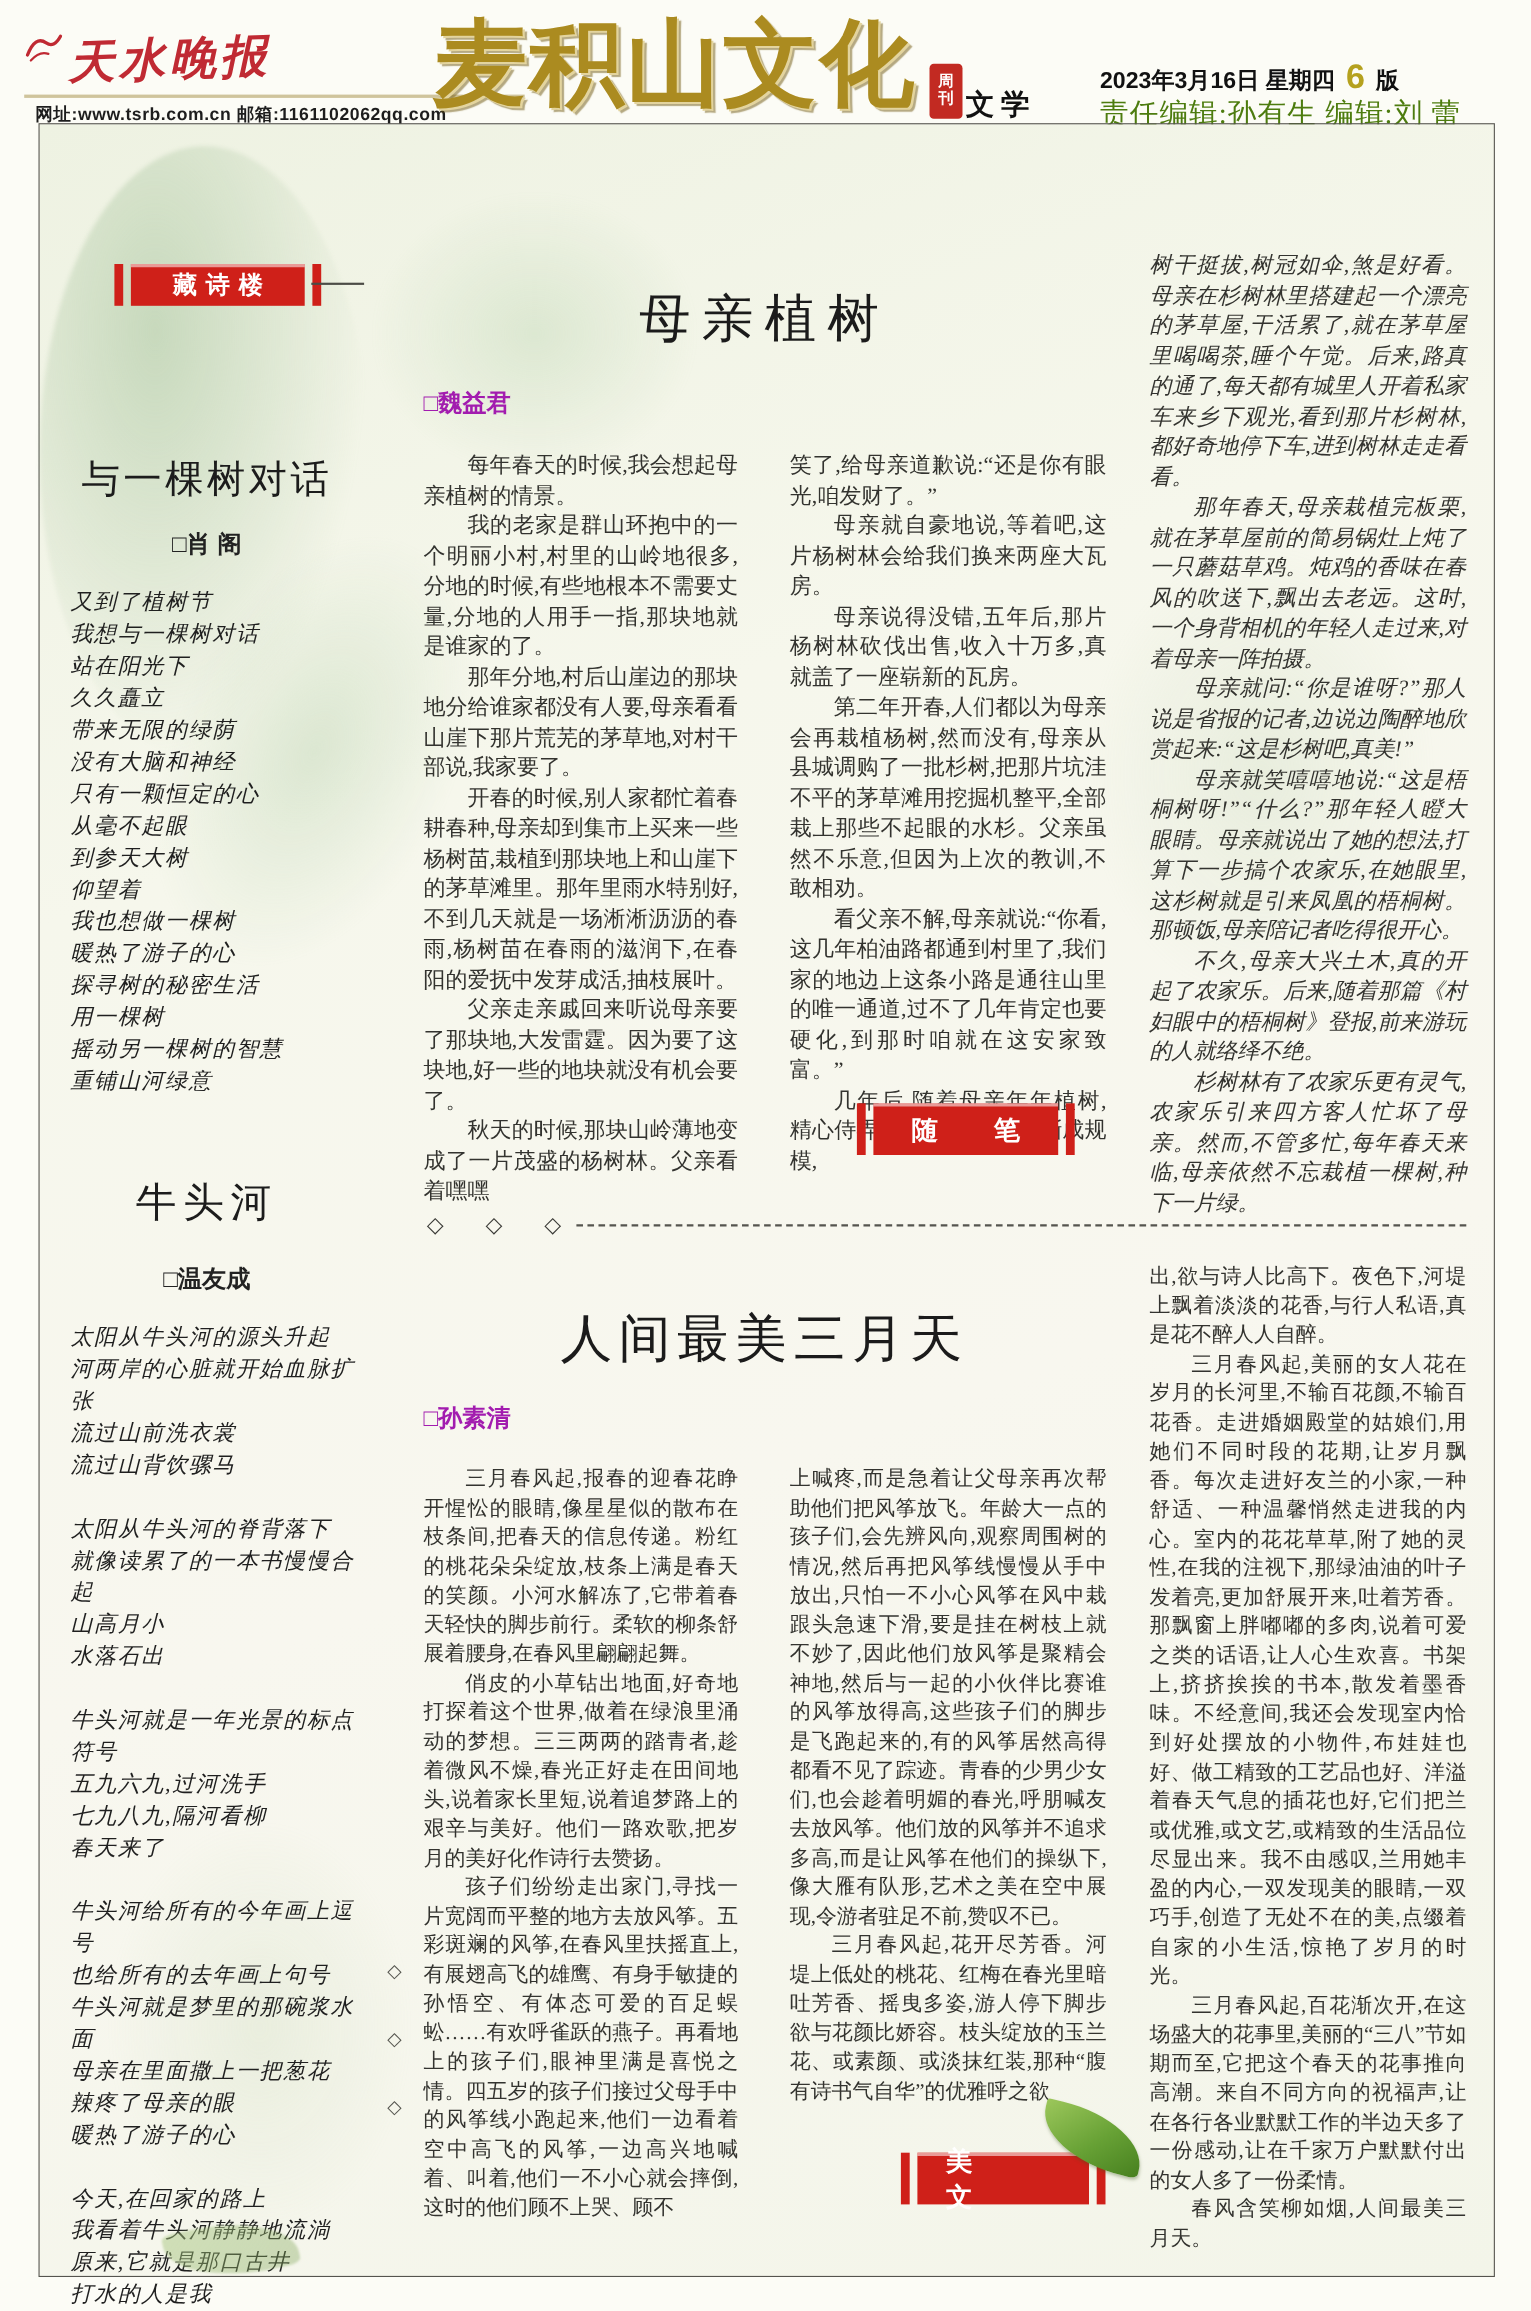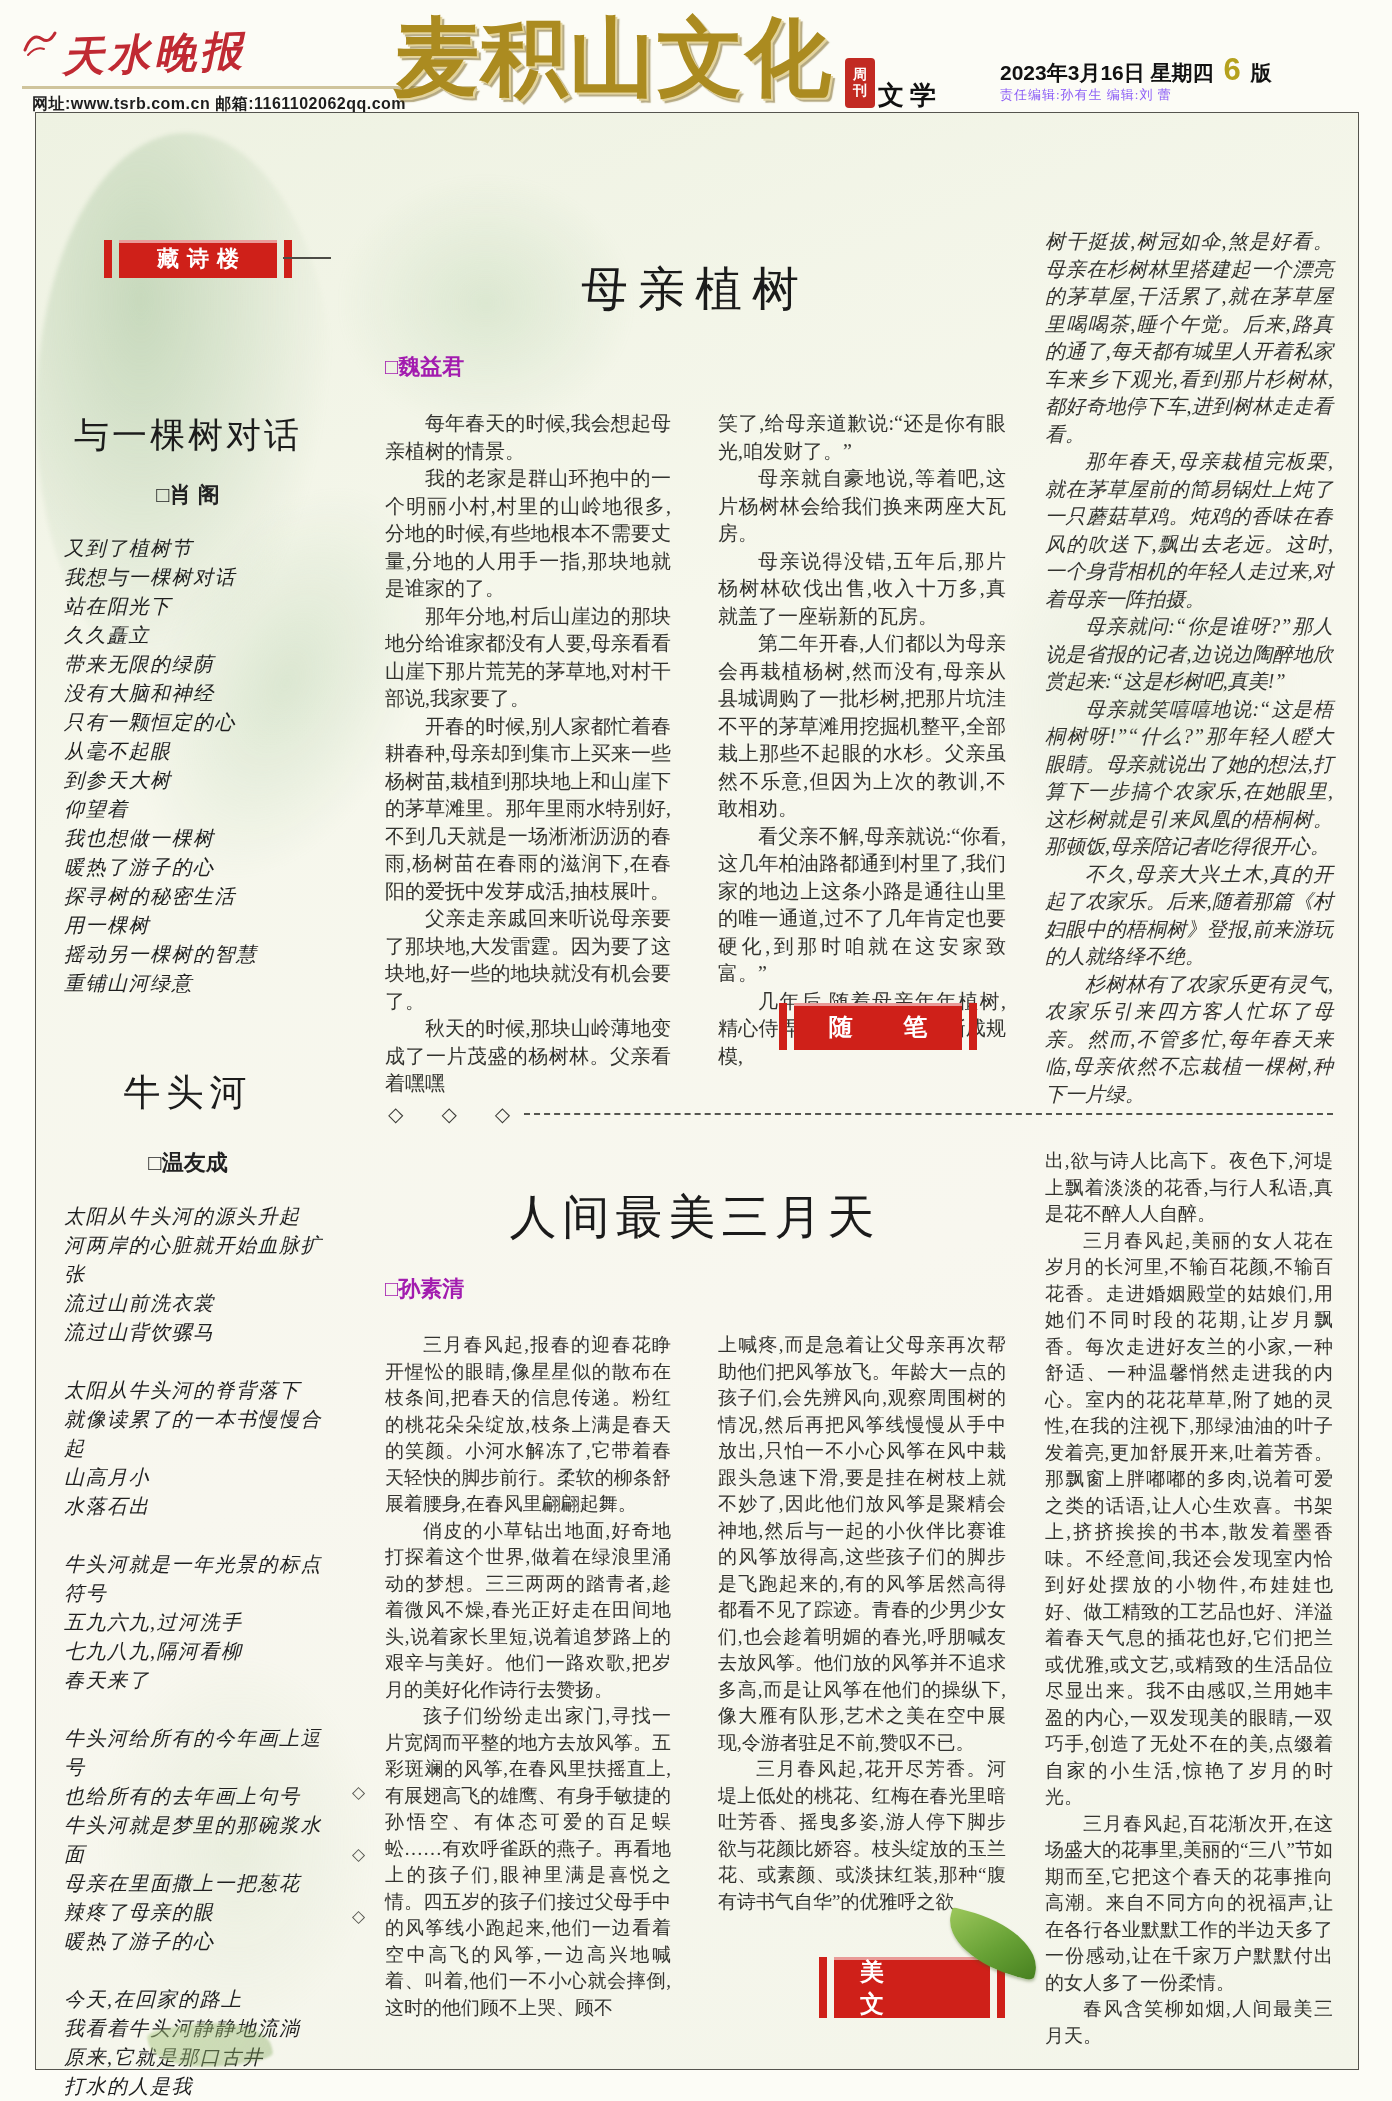--- a/index.html
+++ b/index.html
@@ -34,21 +34,21 @@
     position:absolute;left:878px;top:78px;font-family:"Liberation Sans","DejaVu Sans",sans-serif;
     font-weight:bold;font-size:26px;color:#111;letter-spacing:6px;
   }
   .dateline{
     position:absolute;left:1000px;top:52px;width:330px;text-align:left;
     font-family:"Liberation Sans","DejaVu Sans",sans-serif;font-weight:bold;font-size:21px;color:#111;
     display:flex;align-items:baseline;gap:10px;
   }
   .dateline .pnum{font-size:31px;color:#b5a11e;font-weight:bold;}
   .editors{
-    position:absolute;left:1000px;top:86px;font-size:13px;color:#8b5cf6;letter-spacing:1px;
+    position:absolute;left:1000px;top:86px;font-size:26px;color:#4d7c0f;letter-spacing:1px;
   }
   
   .frame{
     position:absolute;left:35px;top:112px;width:1322px;height:1956px;
     border:1px solid #55544e;
     background:linear-gradient(160deg,#eef2e2 0%,#f6f7ec 30%,#f8f7ef 60%,#f3f5e9 100%);
   }
   .blob{position:absolute;border-radius:50%;filter:blur(2px);}
   .b1{left:0px;top:20px;width:300px;height:560px;background:radial-gradient(ellipse at 35% 30%,rgba(150,185,140,.45),rgba(150,185,140,0) 70%);}
   .b2{left:120px;top:360px;width:260px;height:420px;background:radial-gradient(ellipse at 50% 50%,rgba(160,195,150,.30),rgba(160,195,150,0) 70%);transform:rotate(25deg);}
@@ -71,21 +71,21 @@
   .stamp .box{
     background:#cf2019;color:#fff;font-weight:bold;
     font-family:"Liberation Sans","DejaVu Sans",sans-serif;
     display:flex;align-items:center;justify-content:center;
     box-shadow:inset 0 3px 0 rgba(255,255,255,.55);
   }
   .stamp-poetry{left:104px;top:240px;height:38px;}
   .stamp-poetry .box{width:150px;font-size:22px;letter-spacing:8px;padding-left:8px;}
   .stamp-essay{left:779px;top:1003px;height:47px;}
   .stamp-essay .box{width:146px;font-size:24px;letter-spacing:22px;padding-left:22px;}
-  .stamp-belles{left:819px;top:1957px;height:61px;}
+  .stamp-belles{left:819px;top:1957px;height:47px;}
   .stamp-belles .box{width:130px;font-size:24px;letter-spacing:26px;padding-left:26px;}
   .sidebar-rule{position:absolute;left:283px;top:257px;width:48px;height:2px;background:#4c4c46;}
   
   .poem-title{position:absolute;left:48px;width:280px;text-align:center;color:#1c1c1c;}
   .pt1{top:412px;font-size:35px;letter-spacing:3px;}
   .pt2{top:1068px;font-size:37px;letter-spacing:6px;}
   .poem-author{
     position:absolute;left:48px;width:280px;text-align:center;
     font-family:"Liberation Sans","DejaVu Sans",sans-serif;font-weight:bold;font-size:22px;color:#222;
   }

